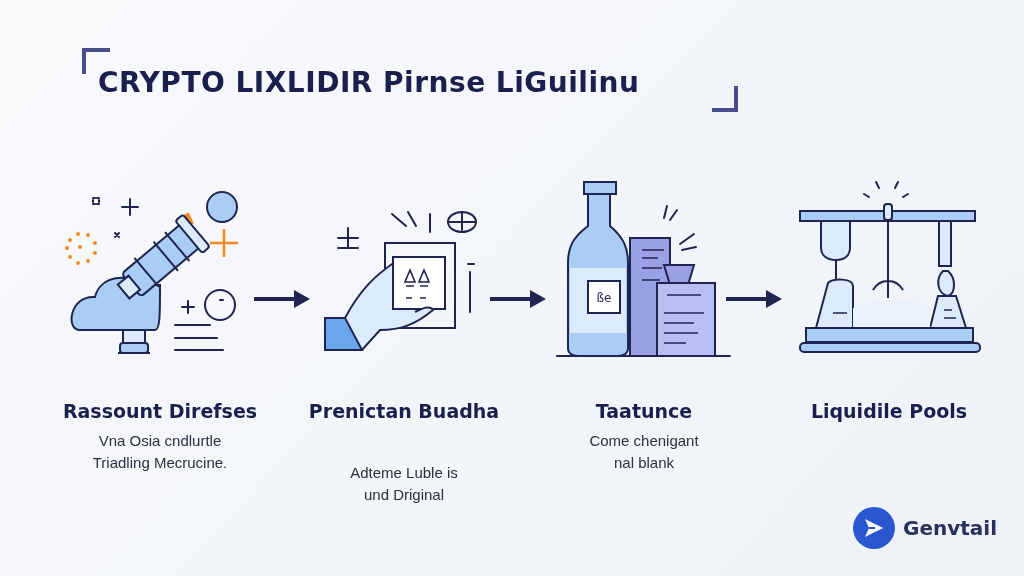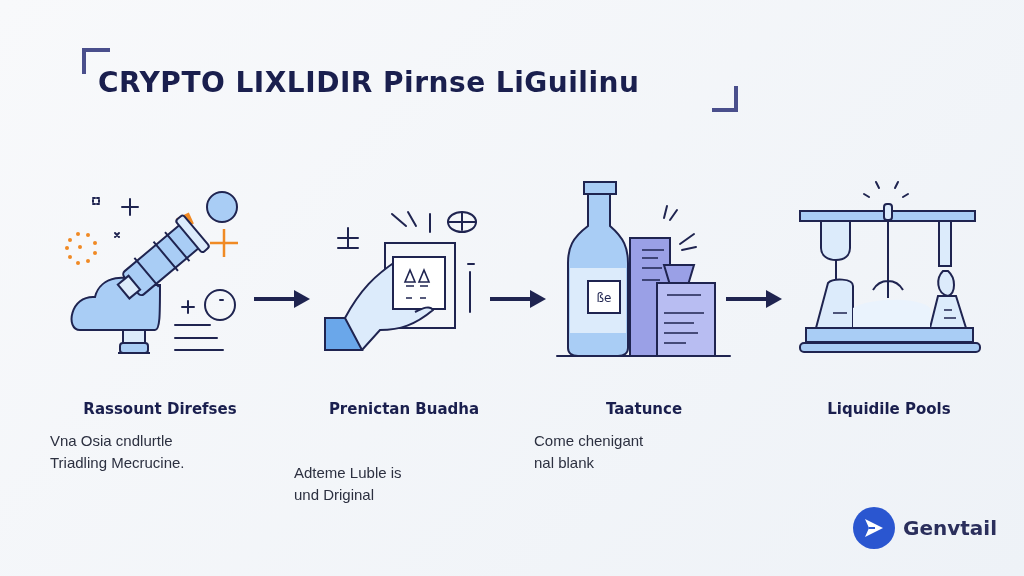--- a/index.html
+++ b/index.html
@@ -28,24 +28,24 @@
       font-weight: bold; font-size: 28px; color: #1a1f4e; letter-spacing: 0.5px;
       white-space: nowrap;
     }
 
     .step-icon { position: absolute; }
     .arrow { position: absolute; }
 
     .step-label {
       position: absolute; width: 220px; text-align: center;
       font-family: "DejaVu Sans", sans-serif;
-      font-weight: bold; font-size: 15px; color: #1a1f4e;
+      font-weight: bold; font-size: 19px; color: #1a1f4e;
     }
     .step-desc {
-      position: absolute; width: 220px; 
+      position: absolute; width: 220px; text-align: center;
       font-size: 15px; color: #2c3040; line-height: 22px;
     }
 
     .brand { position: absolute; left: 853px; top: 507px; display: flex; align-items: center; text-align: center; }
     .brand-logo {
       width: 42px; height: 42px; border-radius: 50%; background: #2a56d0;
       display: flex; align-items: center; justify-content: center;
     }
     .brand-name {
       margin-left: 8px; font-family: "DejaVu Sans", sans-serif;

